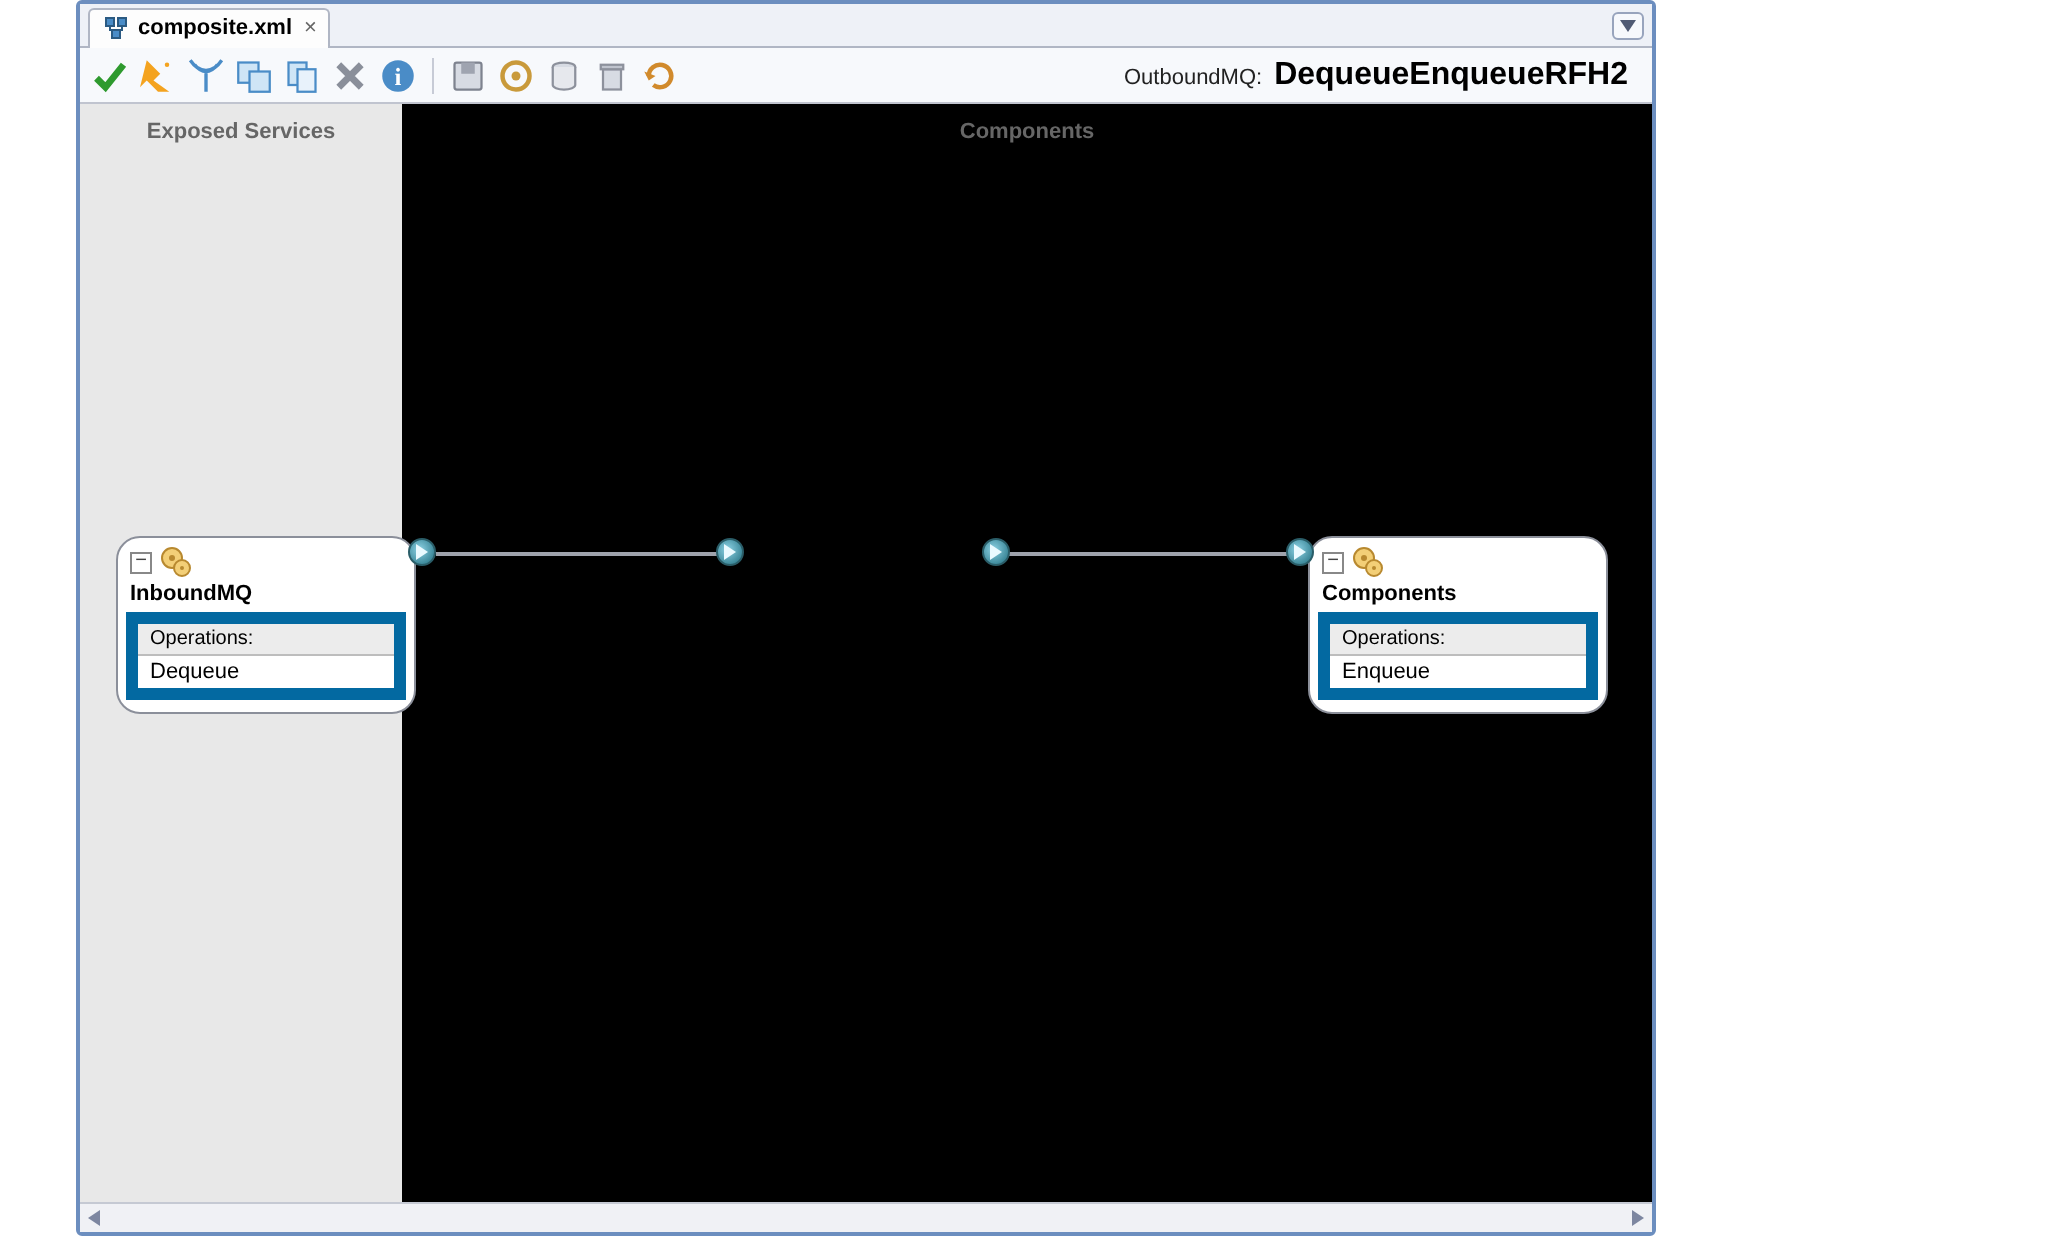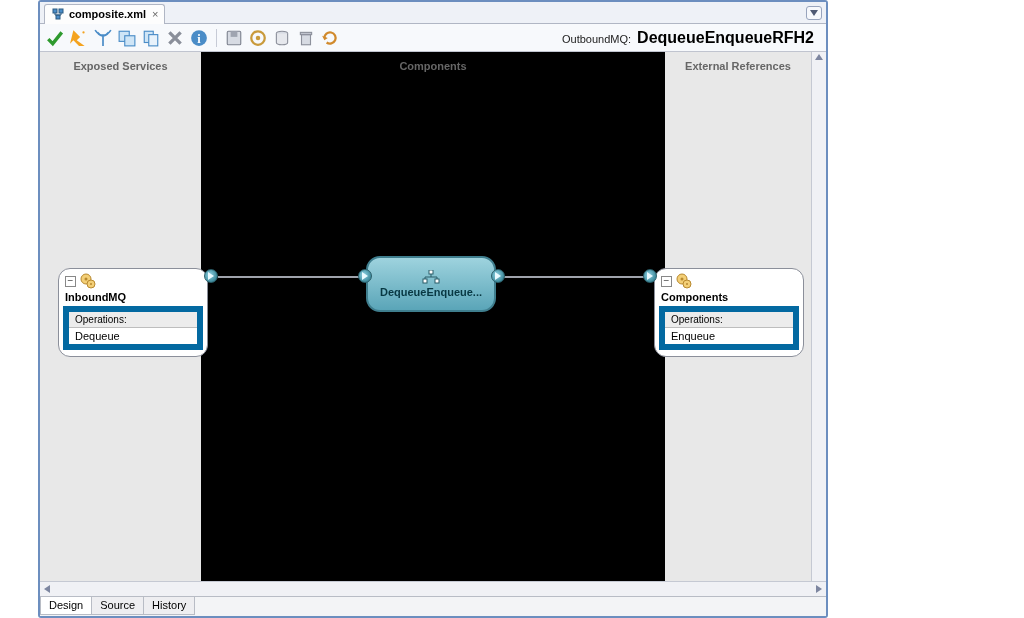--- a/index.html
+++ b/index.html
@@ -343,26 +343,20 @@
       <span class="val">DequeueEnqueueRFH2</span>
     </div>
   </div>
 
   <div class="canvas-wrap">
     <div class="lane side">
       <div class="lane-title">Exposed Services</div>
     </div>
     <div class="lane mid">
       <div class="lane-title">Components</div>
-    </div>
-    <div class="lane side ext">
-      <div class="lane-title" style="width:calc(100% - 15px)">External References</div>
-      <div class="vscroll">
-        <div class="up-arr"></div>
-      </div>
     </div>
 
     <div class="diagram-overlay">
 
       <div class="svc-card left" style="pointer-events:auto">
         <div class="svc-head">
           <span class="collapse">−</span>
           <span class="gear">
             <svg viewBox="0 0 16 16">
                 <circle cx="6" cy="6" r="5" fill="#f3cf77" stroke="#b8892f"></circle>
@@ -372,31 +366,20 @@
               </svg>
           </span>
         </div>
         <b style="display:block;padding:0 2px 3px">InboundMQ</b>
         <div class="svc-section">
           <div class="sect-lbl">Operations:</div>
           <div class="sect-val">Dequeue</div>
         </div>
       </div>
 
-      <div class="comp-node" style="pointer-events:auto">
-        <span class="mini">
-          <svg viewBox="0 0 20 14">
-              <rect x="8" y="0" width="4" height="4" fill="#fff" stroke="#2a5d68"></rect>
-              <rect x="2" y="9" width="4" height="4" fill="#fff" stroke="#2a5d68"></rect>
-              <rect x="14" y="9" width="4" height="4" fill="#fff" stroke="#2a5d68"></rect>
-              <path d="M10 4v3M10 7H4v2M10 7h6v2" stroke="#2a5d68" fill="none"></path>
-            </svg>
-        </span>
-        <span>DequeueEnqueue...</span>
-      </div>
 
       <div class="svc-card right" style="pointer-events:auto">
         <div class="svc-head">
           <span class="collapse">−</span>
           <span class="gear">
             <svg viewBox="0 0 16 16">
                 <circle cx="6" cy="6" r="5" fill="#f3cf77" stroke="#b8892f"></circle>
                 <circle cx="11" cy="11" r="4" fill="#f3cf77" stroke="#b8892f"></circle>
                 <circle cx="6" cy="6" r="1.5" fill="#b8892f"></circle>
                 <circle cx="11" cy="11" r="1" fill="#b8892f"></circle>
@@ -418,18 +401,13 @@
       <div class="port" style="left:451px; top:217px; pointer-events:auto"></div>
       <div class="port" style="left:603px; top:217px; pointer-events:auto"></div>
     </div>
   </div>
 
   <div class="hscroll">
     <div class="lft"></div>
     <div class="rgt"></div>
   </div>
 
-  <div class="bottom-tabs">
-    <div class="b-tab">Design</div>
-    <div class="b-tab inactive">Source</div>
-    <div class="b-tab inactive">History</div>
-  </div>
 </div>
 
 </body></html>

